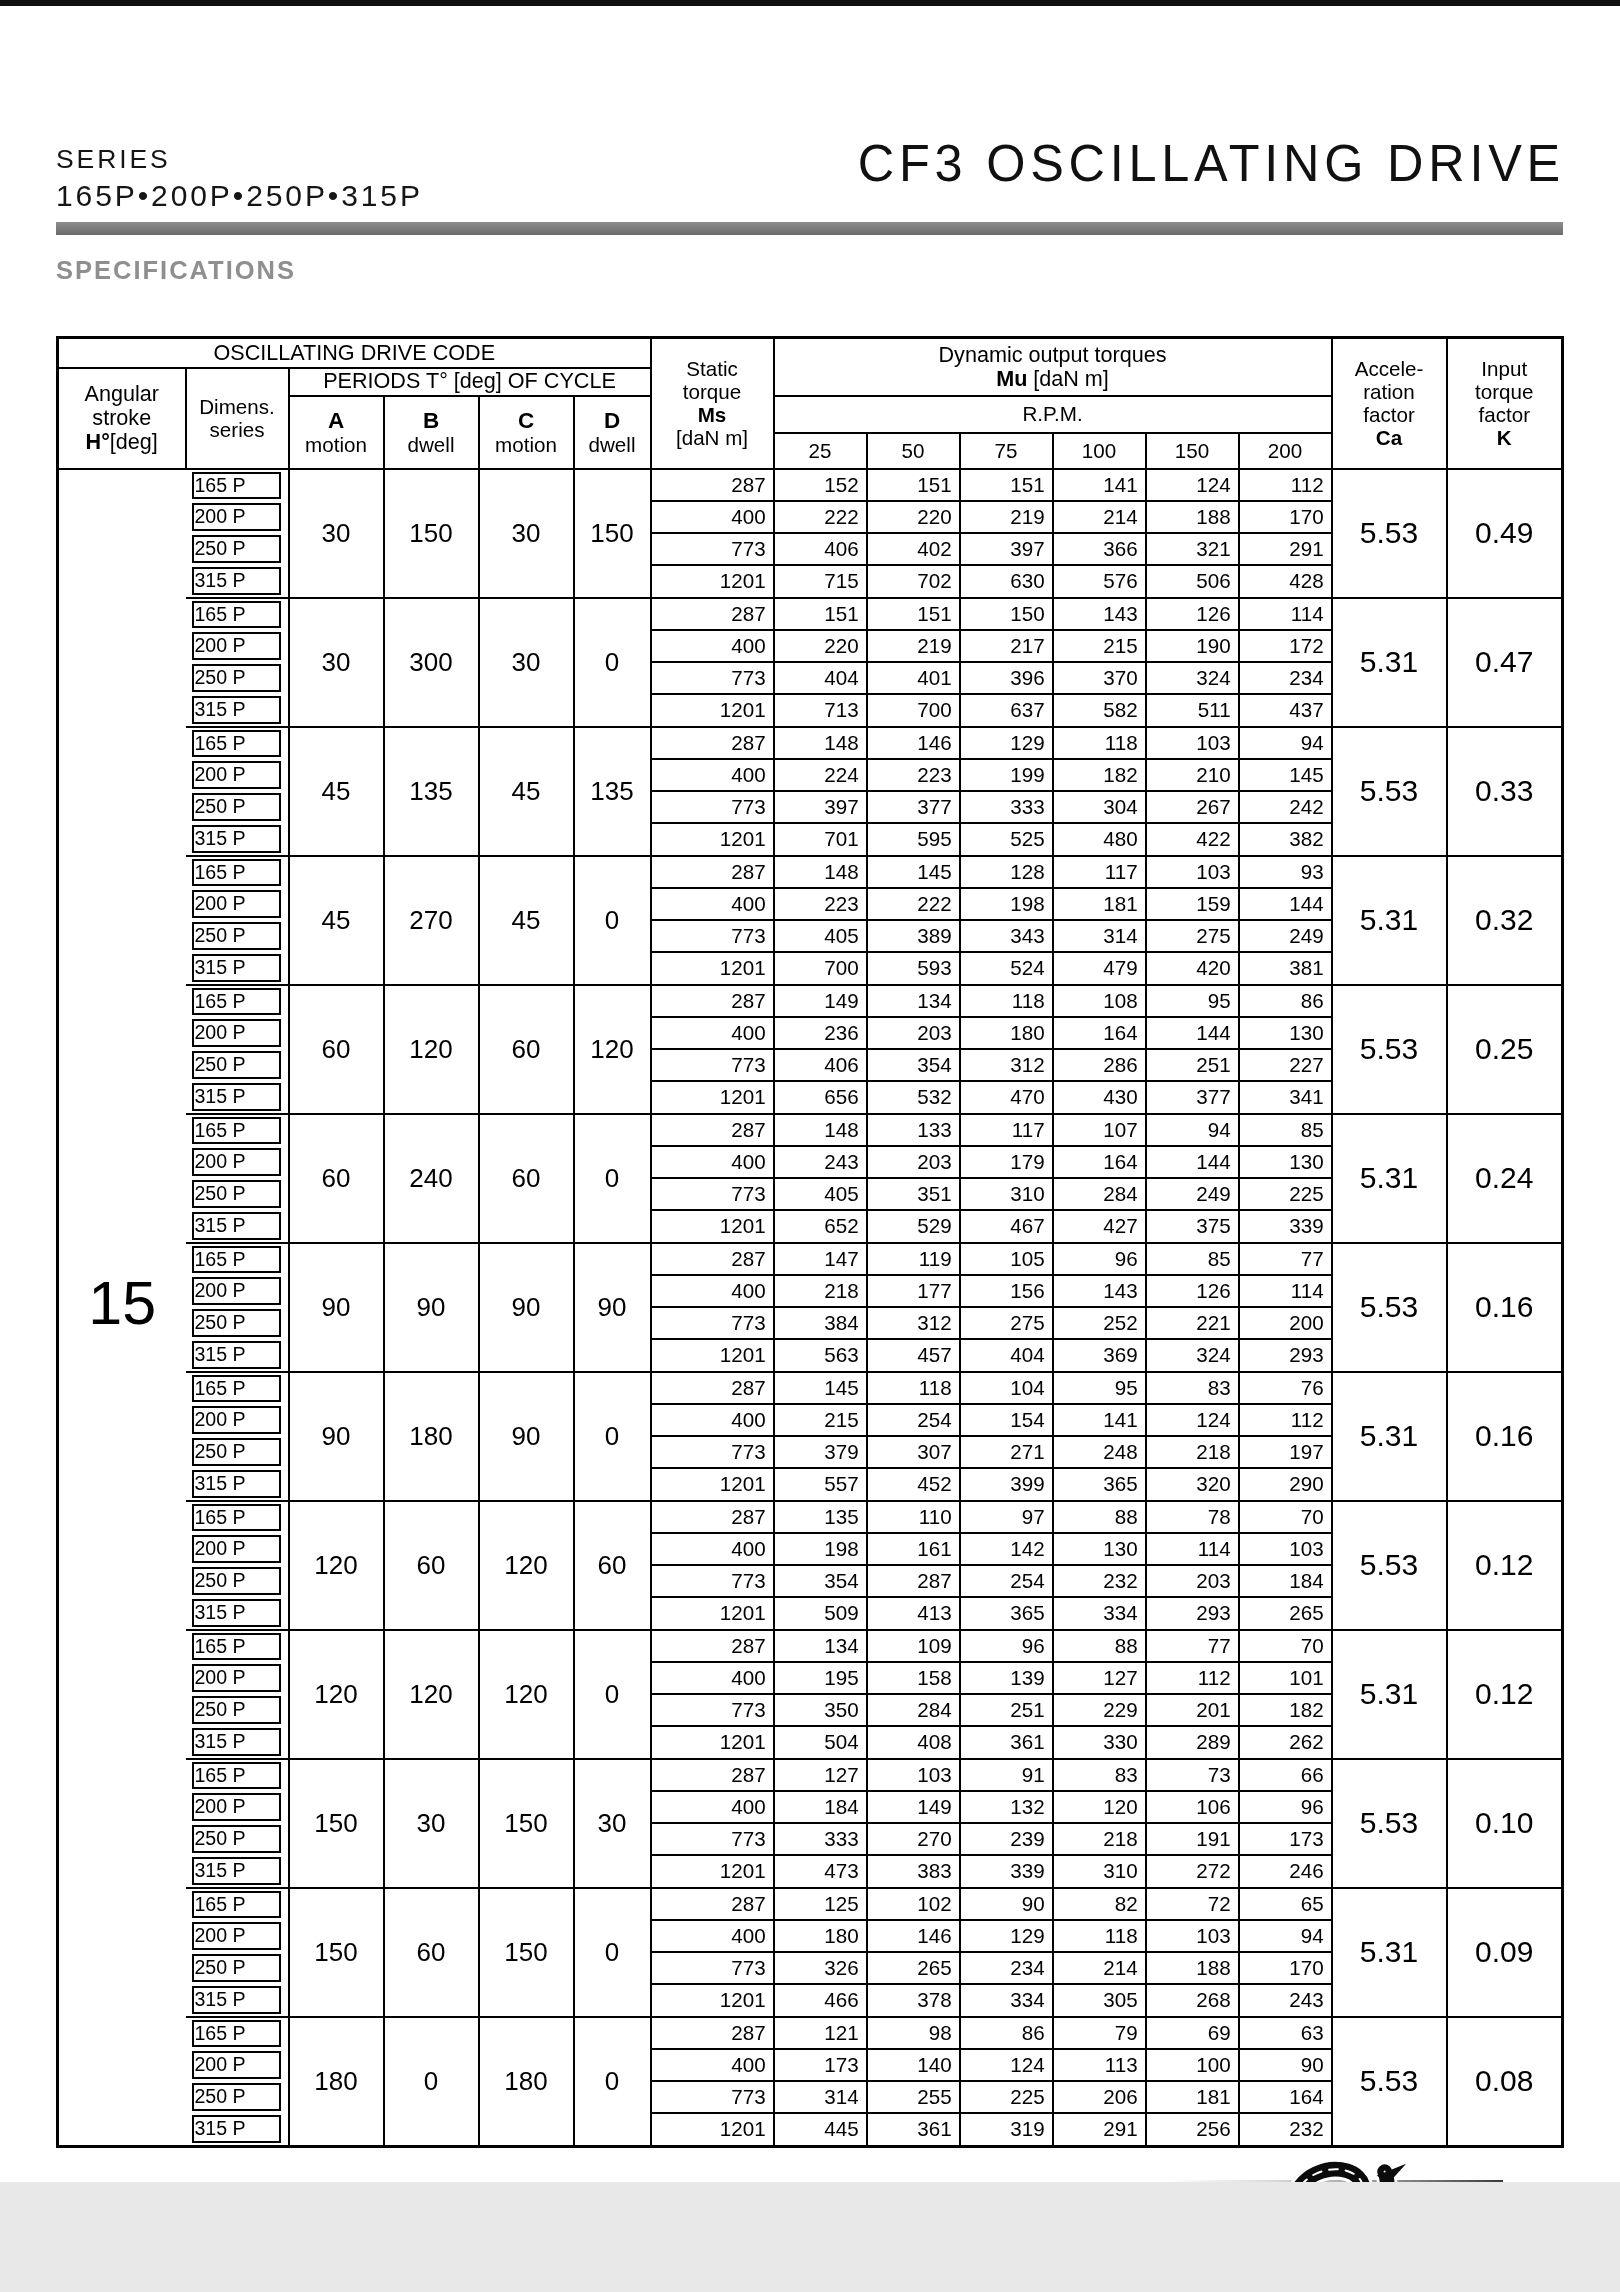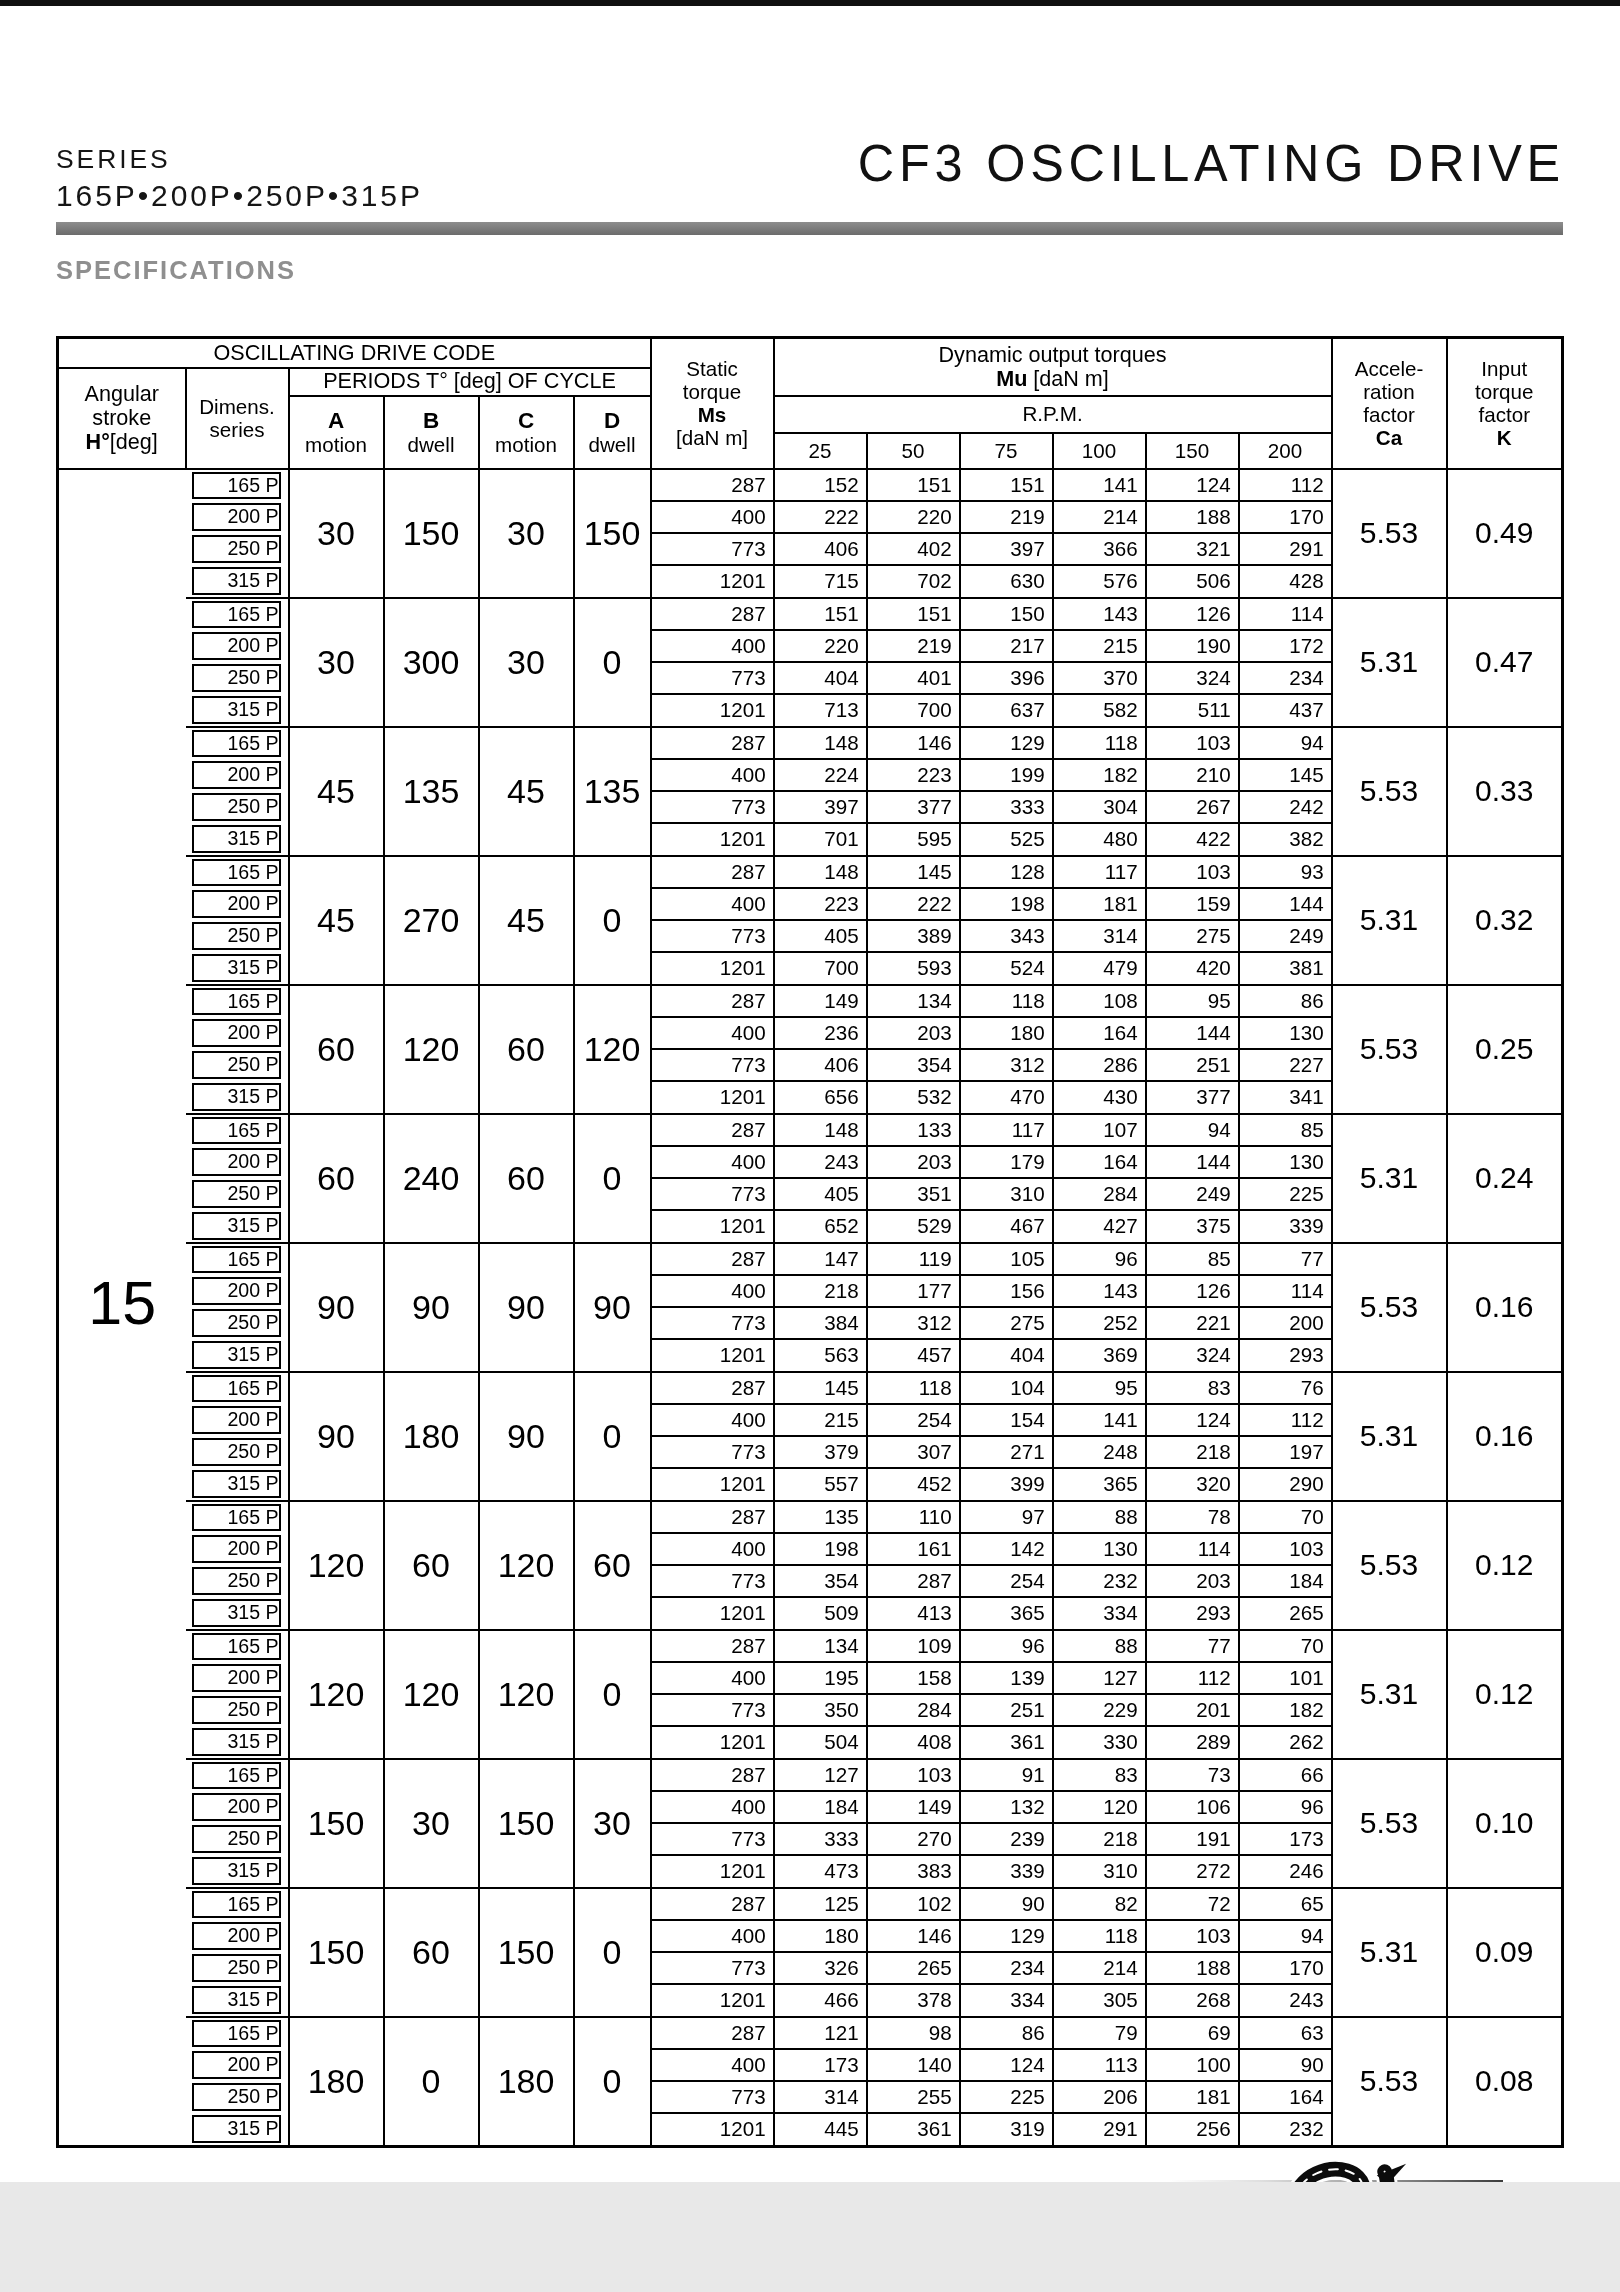--- a/index.html
+++ b/index.html
@@ -27,25 +27,25 @@
   .unit-gap{margin-left:5.9px;}
   th .p-letter{font-weight:700;font-size:22.5px;}
   th .p-sub{font-size:20.6px;}
   th.rpm-head{font-size:20.6px;}
   th.dim-head{font-size:20.6px;}
   th.static-head div,th.ca-head div,th.k-head div{font-size:20.6px;}
 
   tbody tr{height:32px;}
   td.angular{border-right:none;font-size:61px;text-align:center;vertical-align:middle;padding-bottom:7.8px;}
   td.series{border:none;vertical-align:middle;}
-  .series-box{margin:2px 6.9px;border:2px solid #000;font-size:19.6px;line-height:23.5px;text-align:right;}
+  .series-box{margin:2px 6.9px;border:2px solid #000;font-size:19.6px;line-height:23.5px;text-align:left;}
   td.ms,td.rpm{font-size:20.6px;text-align:right;padding-right:6.9px;
                border-top-width:2.9px;border-bottom-width:2.9px;}
   td.ms{border-left-width:2.9px;border-right-width:2.9px;}
-  td.period{font-size:34px;text-align:center;vertical-align:middle;}
+  td.period{font-size:26px;text-align:center;vertical-align:middle;}
   td.factor{font-size:30px;text-align:center;vertical-align:middle;}
   tr.group-start td{border-top-width:2.9px;}
   tr.group-start td.series{border-top:2.9px solid #000;}
 
   .footer-bar{position:absolute;left:1169px;top:2180px;width:334px;height:42px;
               background:linear-gradient(90deg,#ffffff 0%,#dedede 28%,#a9a9a9 55%,#3c3c3c 100%);}
   .page-number{position:absolute;left:1404px;top:2182px;font-size:33px;color:#ededed;}
   .brand-logo{position:absolute;left:1277px;top:2152px;width:135px;height:92px;}
 </style>
 </head>

